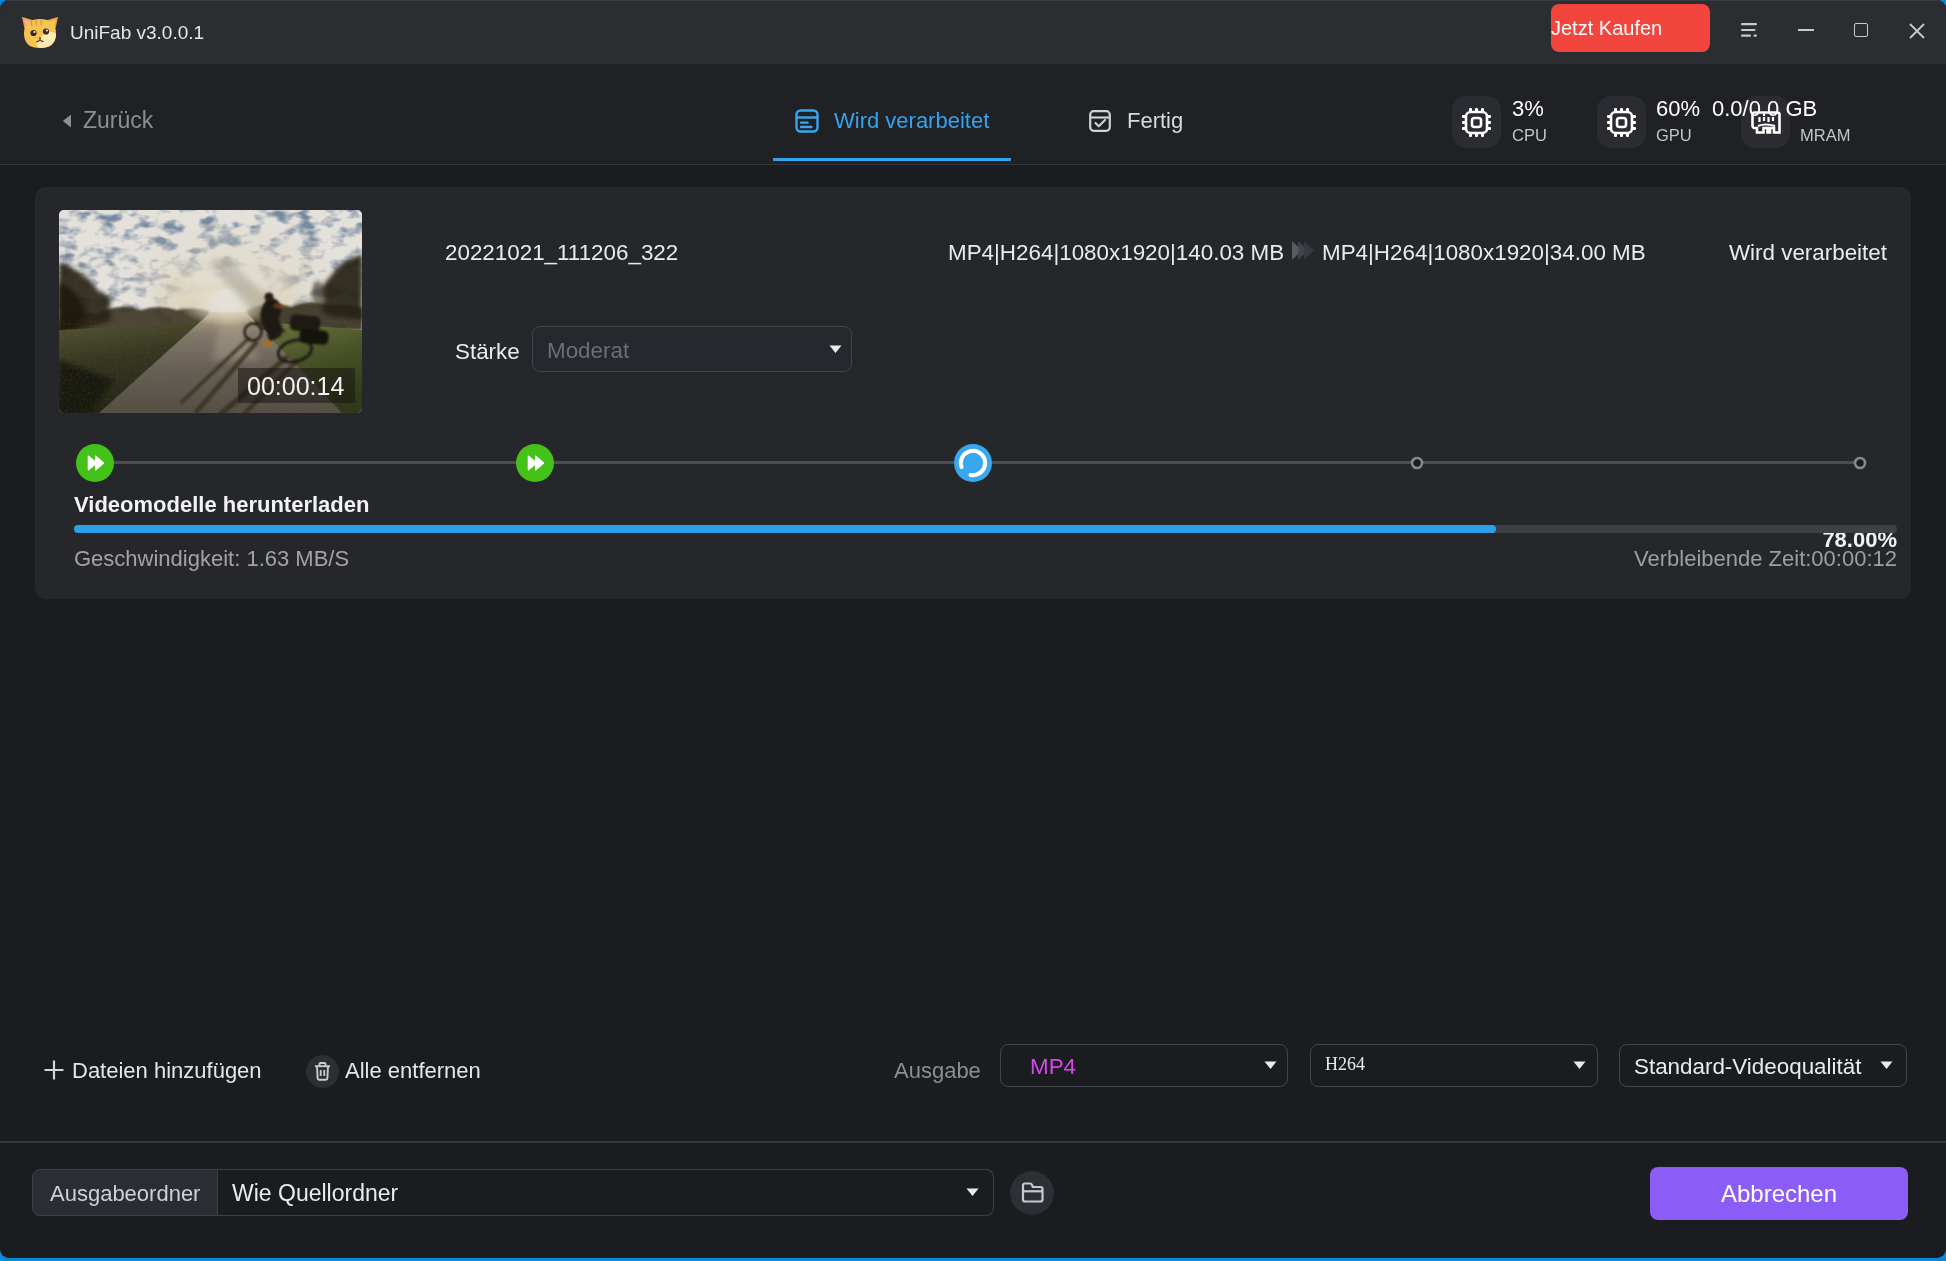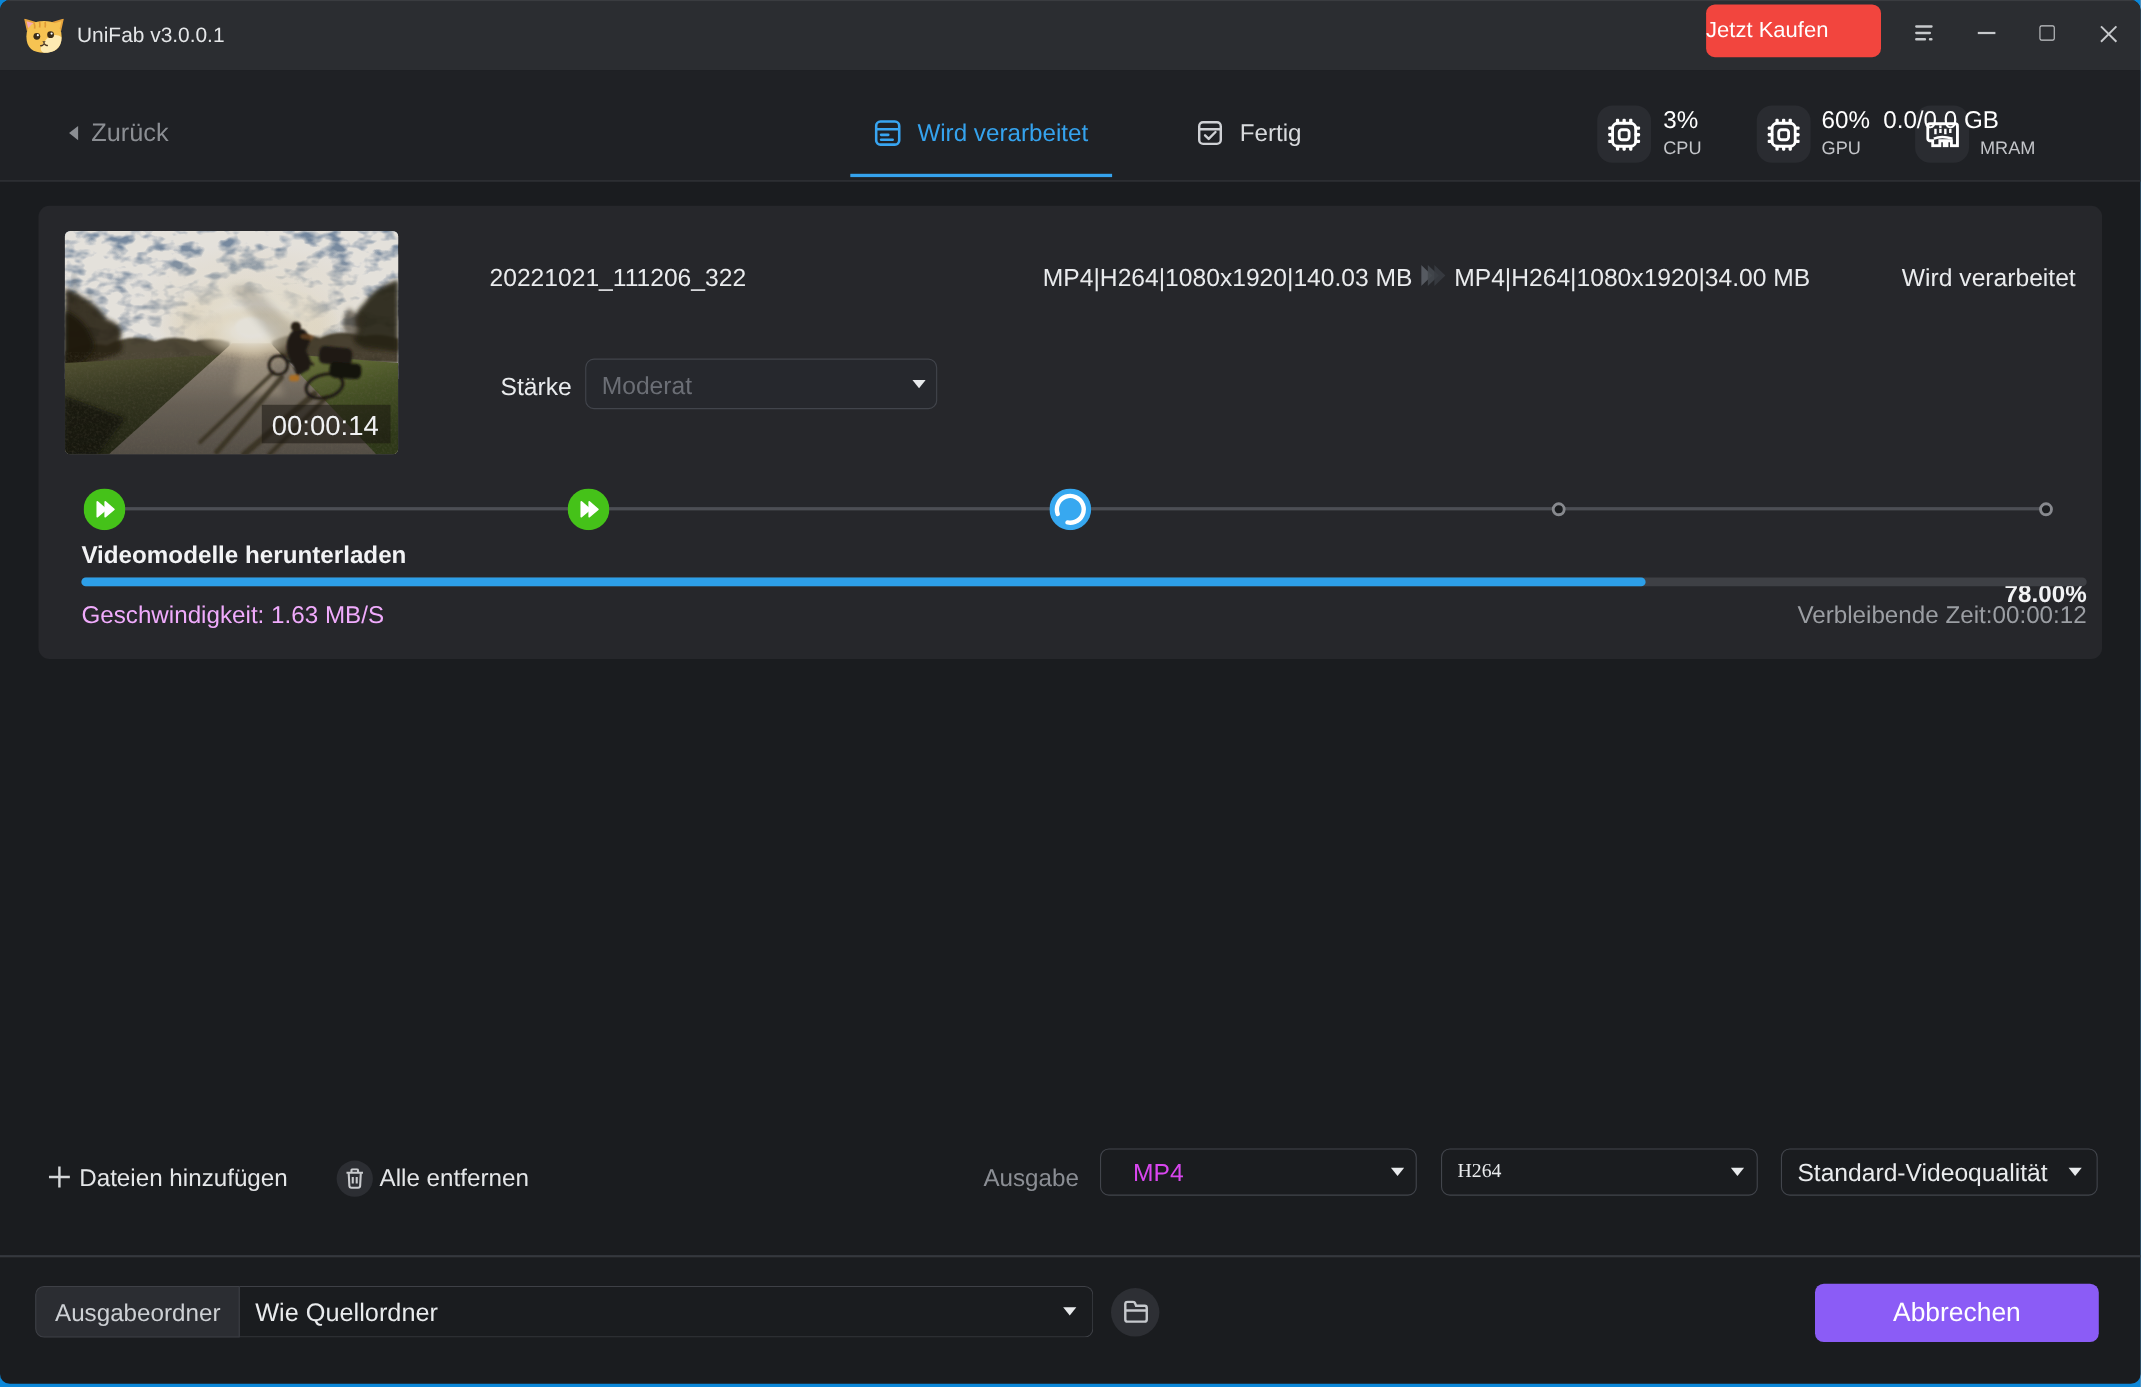--- a/index.html
+++ b/index.html
@@ -264,21 +264,21 @@
     <circle cx="7" cy="7" r="5" fill="#1a1c1f" stroke="#87898e" stroke-width="2.6"></circle>
   </svg>
   <svg class="abs" style="left:1853px;top:456px;" width="14" height="14" viewBox="0 0 14 14">
     <circle cx="7" cy="7" r="5" fill="#1a1c1f" stroke="#87898e" stroke-width="2.6"></circle>
   </svg>
 
   <div class="abs" style="left:74px;top:492px;font-size:22px;font-weight:bold;color:#f2f3f5;">Videomodelle herunterladen</div>
   <div class="abs" style="left:1897px;top:492px;font-size:22px;font-weight:bold;color:#f2f3f5;transform:translateX(-100%);margin-top:35px;">78.00%</div>
   <div class="abs" style="left:74px;top:525px;width:1823px;height:8px;background:#3e4045;border-radius:4px;"></div>
   <div class="abs" style="left:74px;top:525px;width:1422px;height:8px;background:#2d9fe8;border-radius:4px;"></div>
-  <div class="abs" style="left:74px;top:546px;font-size:22px;color:#f0abfc;">Geschwindigkeit: 1.63 MB/S</div>
+  <div class="abs" style="left:74px;top:546px;font-size:22px;color:#a3a3a3;">Geschwindigkeit: 1.63 MB/S</div>
   <div class="abs" style="left:1897px;top:546px;font-size:22px;color:#9b9ea3;transform:translateX(-100%);white-space:nowrap;">Verbleibende Zeit:00:00:12</div>
 
   <svg class="abs" style="left:44px;top:1060px;" width="20" height="20" viewBox="0 0 20 20">
     <path d="M10 0.5 L10 19.5 M0.5 10 L19.5 10" stroke="#d5d7d9" stroke-width="2.2"></path>
   </svg>
   <div class="abs" style="left:72px;top:1058px;font-size:22px;color:#e4e6e8;">Dateien hinzufügen</div>
   <div class="abs" style="left:306px;top:1055px;width:33px;height:33px;background:#2c2e33;border-radius:50%;"></div>
   <svg class="abs" style="left:314px;top:1062px;" width="17" height="19" viewBox="0 0 17 19">
     <path d="M1 4.2 L16 4.2" stroke="#c9cbce" stroke-width="1.9"></path>
     <path d="M5.5 4 L5.5 2 Q5.5 1 6.5 1 L10.5 1 Q11.5 1 11.5 2 L11.5 4" stroke="#c9cbce" stroke-width="1.9" fill="none"></path>

